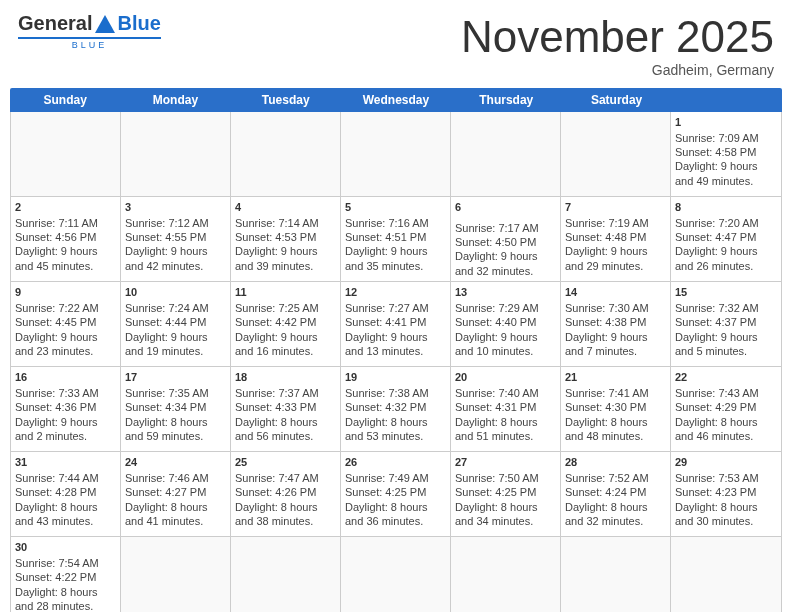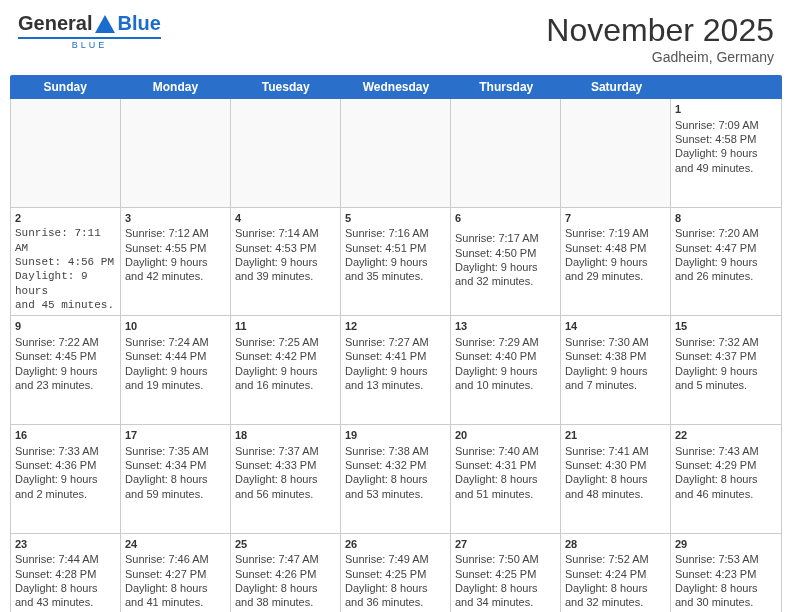--- a/index.html
+++ b/index.html
@@ -57,21 +57,21 @@
       color: #1a6dcc;
       letter-spacing: 2px;
       margin-top: 1px;
       text-align: center;
       width: 100%;
     }
     .title-area {
       text-align: right;
     }
     .month-year {
-      font-size: 32px;
+      font-size: 44px;
       color: #333;
       font-weight: normal;
     }
     .location {
       font-size: 14px;
       color: #555;
     }
     .calendar {
       flex: 1;
       display: flex;
@@ -173,21 +173,21 @@
             <div class="day-number">1</div>
             <div class="day-info" style="white-space: pre-line;">Sunrise: 7:09 AM
 Sunset: 4:58 PM
 Daylight: 9 hours
 and 49 minutes.</div>
           </div>
         </div>
         <div class="week-row">
           <div class="day-cell">
             <div class="day-number">2</div>
-            <div class="day-info" style="white-space: pre-line; font-family: Liberation Mono, monospace;">Sunrise: 7:11 AM
+            <div class="day-info" style="white-space: pre-line;">Sunrise: 7:11 AM
 Sunset: 4:56 PM
 Daylight: 9 hours
 and 45 minutes.</div>
           </div>
           <div class="day-cell">
             <div class="day-number">3</div>
             <div class="day-info" style="white-space: pre-line;">Sunrise: 7:12 AM
 Sunset: 4:55 PM
 Daylight: 9 hours
 and 42 minutes.</div>
@@ -325,21 +325,21 @@
           <div class="day-cell">
             <div class="day-number">22</div>
             <div class="day-info" style="white-space: pre-line;">Sunrise: 7:43 AM
 Sunset: 4:29 PM
 Daylight: 8 hours
 and 46 minutes.</div>
           </div>
         </div>
         <div class="week-row">
           <div class="day-cell">
-            <div class="day-number">23</div>
+            <div class="day-number">31</div>
             <div class="day-info" style="white-space: pre-line;">Sunrise: 7:44 AM
 Sunset: 4:28 PM
 Daylight: 8 hours
 and 43 minutes.</div>
           </div>
           <div class="day-cell">
             <div class="day-number">24</div>
             <div class="day-info" style="white-space: pre-line;">Sunrise: 7:46 AM
 Sunset: 4:27 PM
 Daylight: 8 hours

